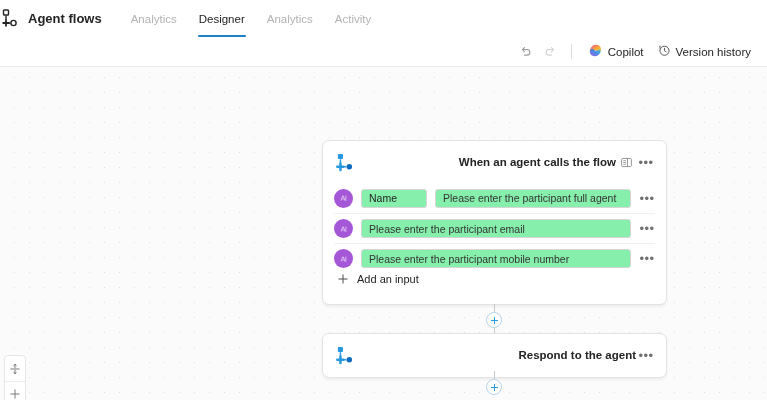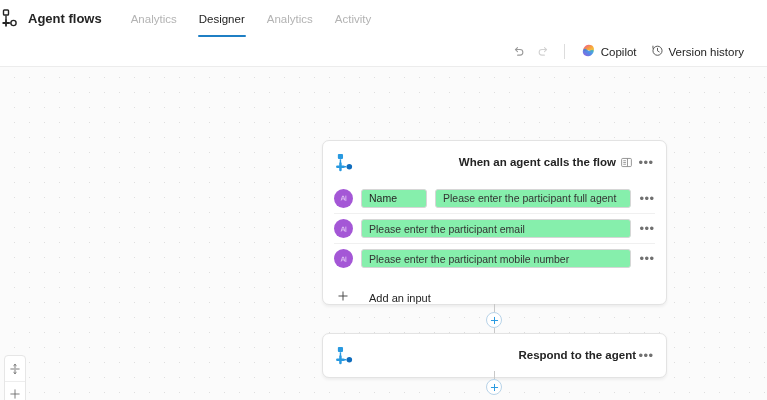--- a/index.html
+++ b/index.html
@@ -38,21 +38,21 @@
     left: 10px; right: 10px; bottom: 0;
     height: 2.5px; background: #1f7fc4; border-radius: 2px;
   }
 
   
   .cmdbar {
     position: absolute; top: 37px; left: 0;
     width: 767px; height: 30px;
     background: #ffffff;
     display: flex; align-items: center; justify-content: flex-end;
-    padding-right: 16px;
+    padding-right: 9px;
     border-bottom: 1px solid #ececec;
     z-index: 5;
   }
   .cmd-icon-btn {
     width: 24px; height: 22px;
     display: flex; align-items: center; justify-content: center;
     cursor: pointer;
   }
   .cmd-sep {
     width: 1px; height: 15px; background: #dcdcdc; margin: 0 9px;
@@ -124,21 +124,21 @@
     white-space: nowrap; overflow: hidden;
   }
   .field.key { width: 66px; flex: none; }
   .field.val { flex: 1; color: #333333; }
   .row-more {
     width: 16px; flex: none;
     display: flex; align-items: center; justify-content: center;
     cursor: pointer;
   }
   .add-input {
-    display: flex; align-items: flex-end; gap: 20px;
+    display: flex; align-items: flex-start; gap: 8px;
     height: 31px; padding-left: 3px;
     font-size: 11px; color: #242424; cursor: pointer;
   }
 
   
   .connector {
     position: absolute; left: 485px; width: 18px;
     display: flex; flex-direction: column; align-items: center;
     cursor: pointer;
   }

